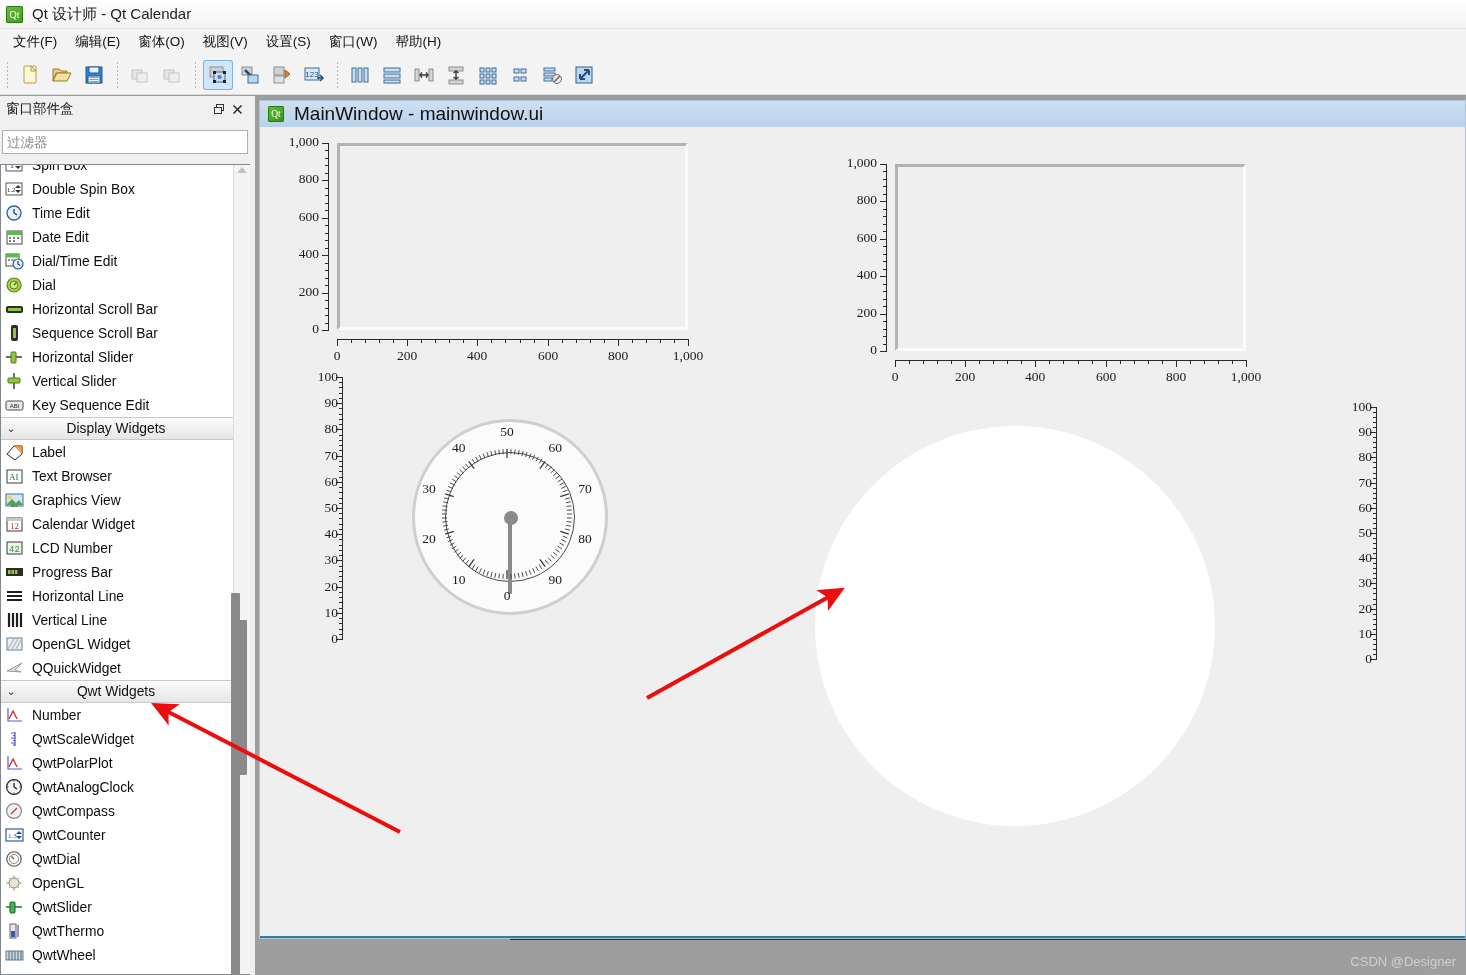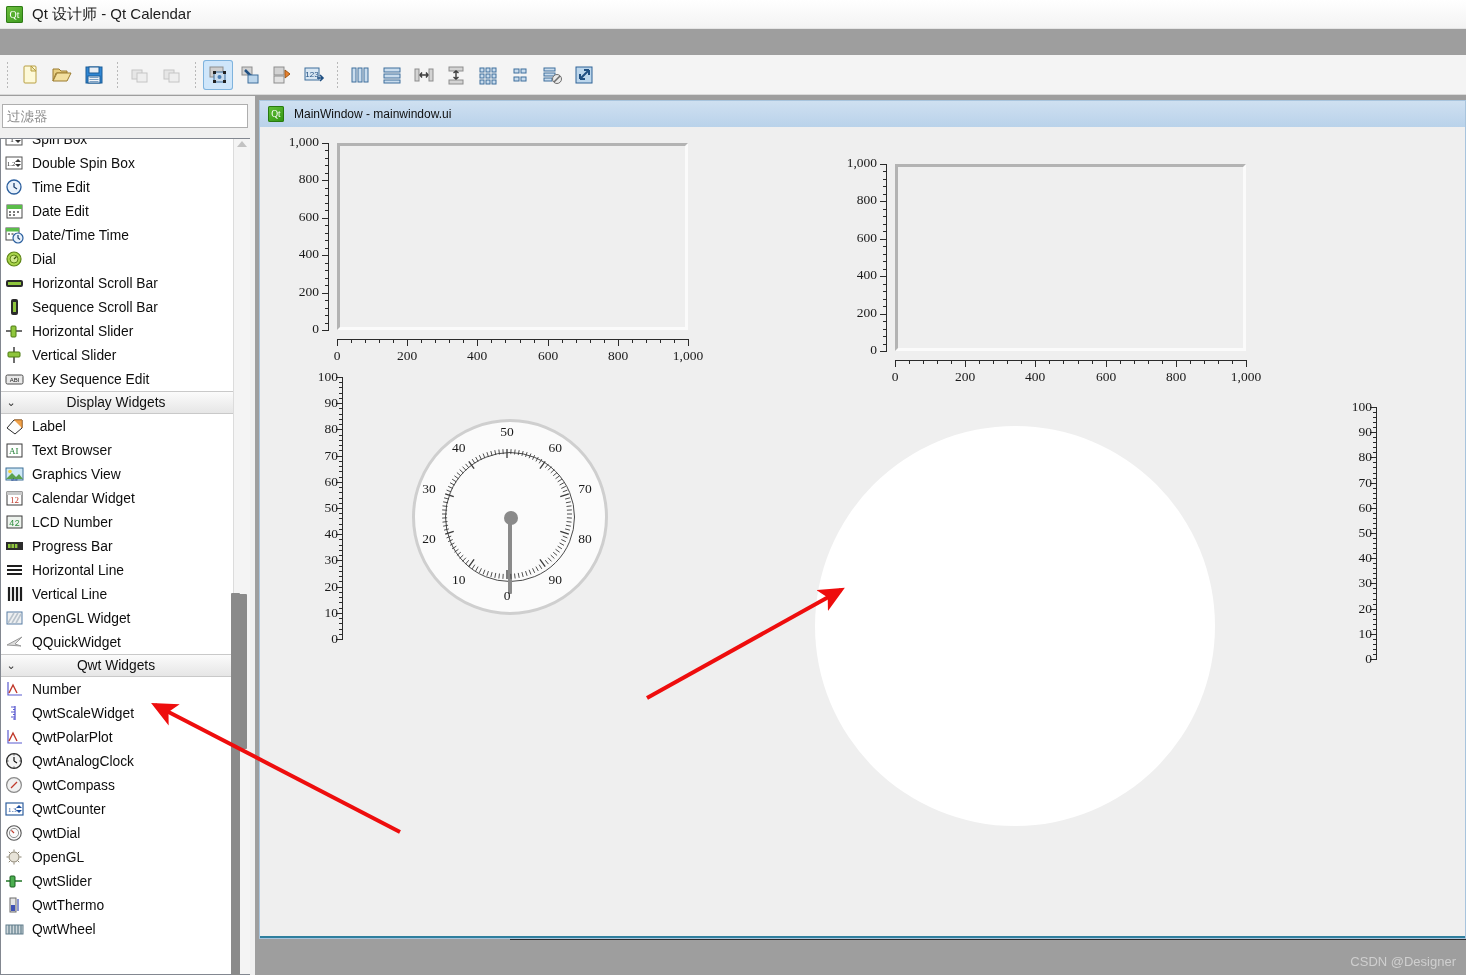--- a/index.html
+++ b/index.html
@@ -148,21 +148,21 @@
   .qt-badge {
     width: 16px; height: 16px; border-radius: 2px; flex: none;
     background: linear-gradient(145deg,#63c13a,#2f9412);
     position: relative; box-shadow: inset 0 0 0 1px #27790f;
   }
   .qt-badge::after {
     content: "Qt"; position: absolute; inset: 0; color: #fff;
     font-size: 9.5px; line-height: 16px; text-align: center;
     font-family: "Liberation Serif", serif;
   }
-  .form-title-text { font-size: 12px; color: #101010; margin-left: 10px; }
+  .form-title-text { font-size: 19px; color: #101010; margin-left: 10px; }
 
   .form-menubar {
     height: 21px; background: #ffffff; display: flex; align-items: center;
     padding-left: 8px; border-bottom: 1px solid #cfcfcf;
   }
   .form-menu-placeholder {
     font-size: 13px; color: #2b2b2b; background: #e2e2e2;
     padding: 1px 6px 1px 4px;
   }
 
@@ -247,20 +247,29 @@
 </head>
 <body>
 
 <div id="app">
 
   <div class="titlebar">
     <div class="qt-logo-small"></div>
     <div class="title-text">Qt 设计师 - Qt Calendar</div>
   </div>
 
+  <div class="menubar" id="menubar">
+      <div class="menu-item">文件(F)</div>
+      <div class="menu-item">编辑(E)</div>
+      <div class="menu-item">窗体(O)</div>
+      <div class="menu-item">视图(V)</div>
+      <div class="menu-item">设置(S)</div>
+      <div class="menu-item">窗口(W)</div>
+      <div class="menu-item">帮助(H)</div>
+    </div>
 
   <div class="toolbar" id="toolbar">
       <div class="tb-handle"></div>
       <div class="tb-btn">
         <svg width="22" height="22">
           <rect x="5" y="2" width="12" height="17" rx="1" fill="#fdf9d8" stroke="#b89f42"></rect>
           <path d="M12 2 L17 7 L12 7 Z" fill="#efe7b4" stroke="#b89f42"></path>
         </svg>
       </div>
       <div class="tb-btn">
@@ -393,20 +402,34 @@
         <svg width="22" height="22">
           <rect x="3" y="3" width="16" height="16" fill="#bcd6ec" stroke="#2f6296"></rect>
           <path d="M16 6 L7 15" stroke="#1f4f82" stroke-width="2"></path>
           <path d="M7 15 l0 -5 M7 15 l5 0" stroke="#1f4f82" stroke-width="2" fill="none"></path>
           <path d="M16 6 l-5 0 M16 6 l0 5" stroke="#1f4f82" stroke-width="2" fill="none"></path>
         </svg>
       </div>
     </div>
 
   <div class="dock">
+    <div class="dock-title">
+      <div class="dock-title-text">窗口部件盒</div>
+      <div class="dock-btn">
+        <svg width="13" height="13" viewBox="0 0 13 13">
+          <rect x="3.5" y="1.5" width="7" height="6" fill="none" stroke="#333" stroke-width="1"></rect>
+          <rect x="1.5" y="4.5" width="7" height="6" fill="#f0f0f0" stroke="#333" stroke-width="1"></rect>
+        </svg>
+      </div>
+      <div class="dock-btn">
+        <svg width="13" height="13" viewBox="0 0 13 13">
+          <path d="M2.5 2.5 L10.5 10.5 M10.5 2.5 L2.5 10.5" stroke="#222" stroke-width="1.4" fill="none"></path>
+        </svg>
+      </div>
+    </div>
     <div class="filter-wrap">
       <input class="filter-input" type="text" placeholder="过滤器" style="">
     </div>
     <div class="wlist-outer">
       <div class="wlist" id="wlist">
           <div class="wrow">
             <div class="wicon">
               <svg width="20" height="18" viewBox="0 0 20 18">
                 <rect x="1" y="3" width="16" height="12" fill="#fff" stroke="#555"></rect>
                 <text x="5" y="12" font-size="8" font-family="Liberation Serif" fill="#222">1</text>
@@ -459,21 +482,21 @@
                 <rect x="1" y="2" width="13" height="3.5" fill="#5bbd4a"></rect>
                 <g fill="#8b8b8b">
                   <rect x="3" y="7" width="2" height="2"></rect>
                   <rect x="6.5" y="7" width="2" height="2"></rect>
                   <rect x="10" y="7" width="2" height="2"></rect>
                 </g>
                 <circle cx="13" cy="12" r="5" fill="#e8f1fb" stroke="#2b5f9e" stroke-width="1.2"></circle>
                 <path d="M13 9 v3 l2 1.5" stroke="#1c3f6e" stroke-width="1.2" fill="none"></path>
               </svg>
             </div>
-            <div>Date/Time Time</div>
+            <div>Dial/Time Edit</div>
           </div>
           <div class="wrow">
             <div class="wicon">
               <svg width="20" height="18" viewBox="0 0 20 18">
                 <circle cx="9" cy="9" r="7" fill="#a8d44a" stroke="#5d8415" stroke-width="1.2"></circle>
                 <circle cx="9" cy="9" r="4" fill="#cfe88a" stroke="#5d8415"></circle>
                 <path d="M9 9 l2.5 -2.5" stroke="#3d5a0d" stroke-width="1.3"></path>
               </svg>
             </div>
             <div>Dial</div>

